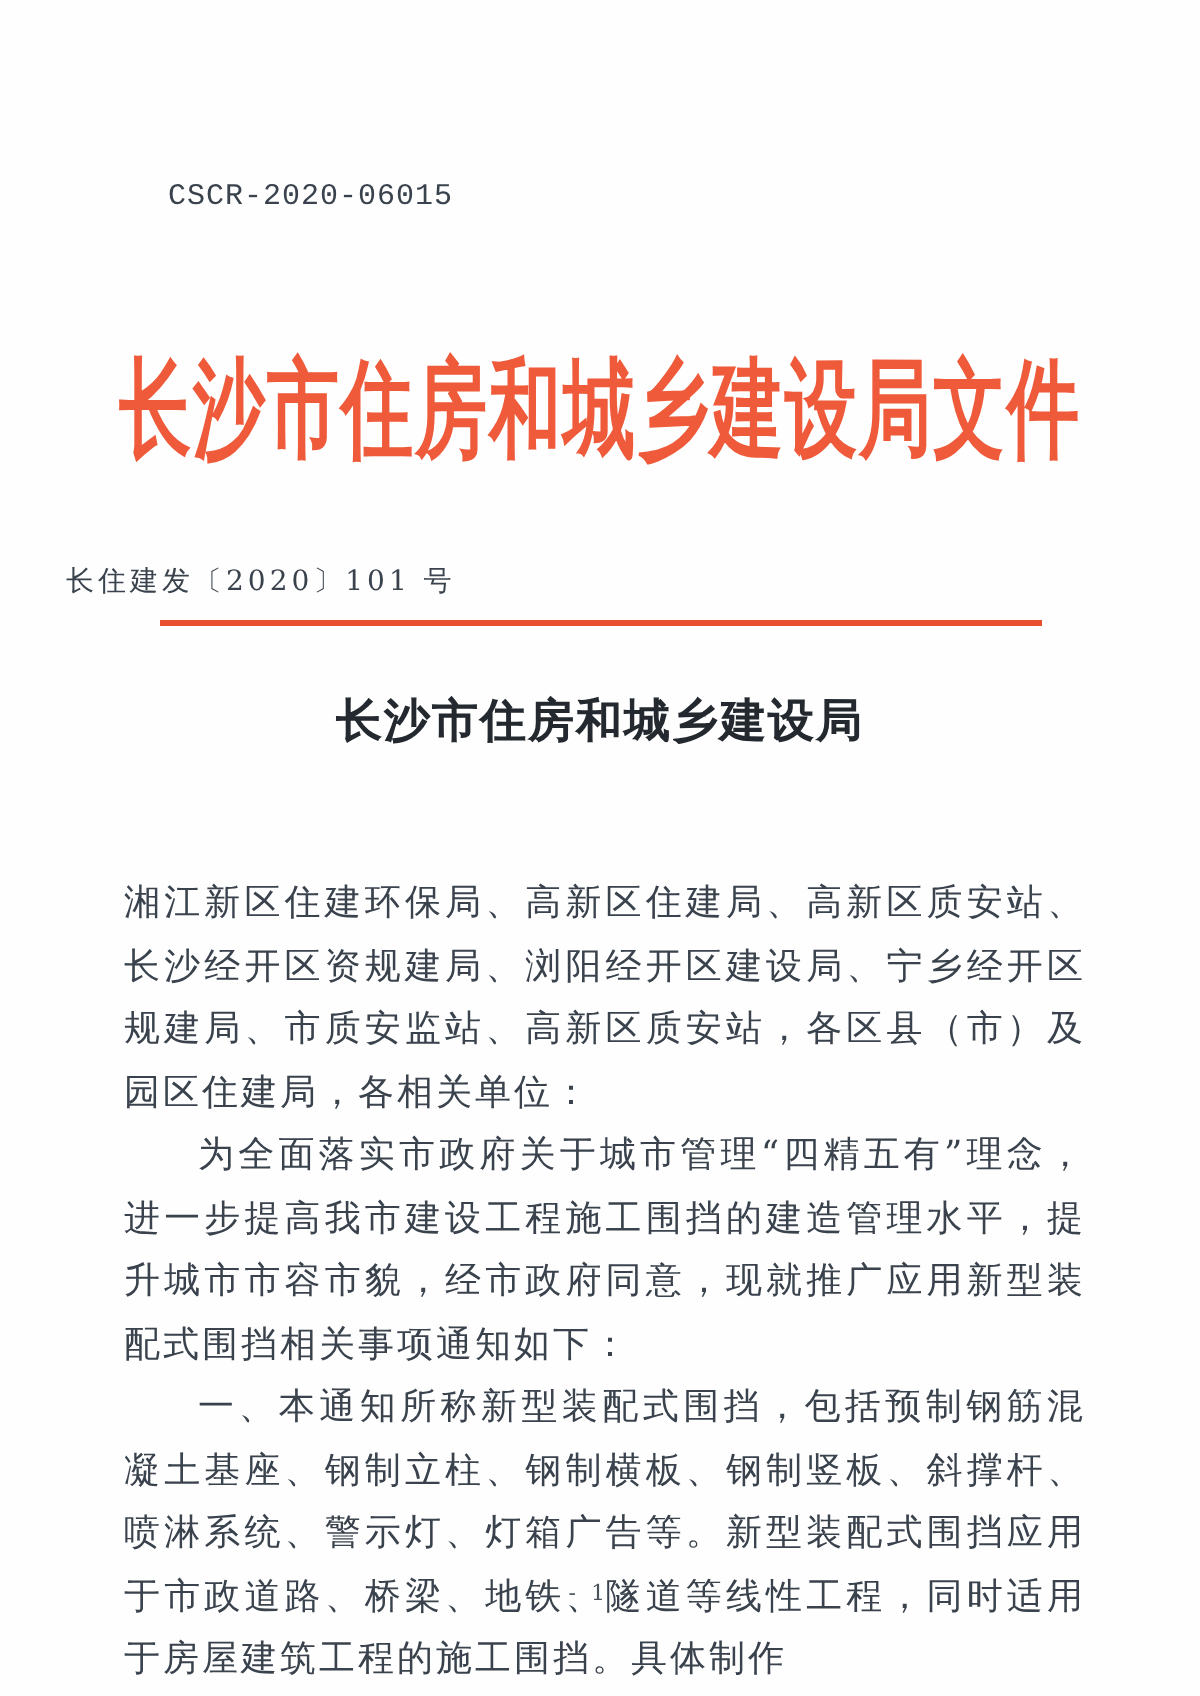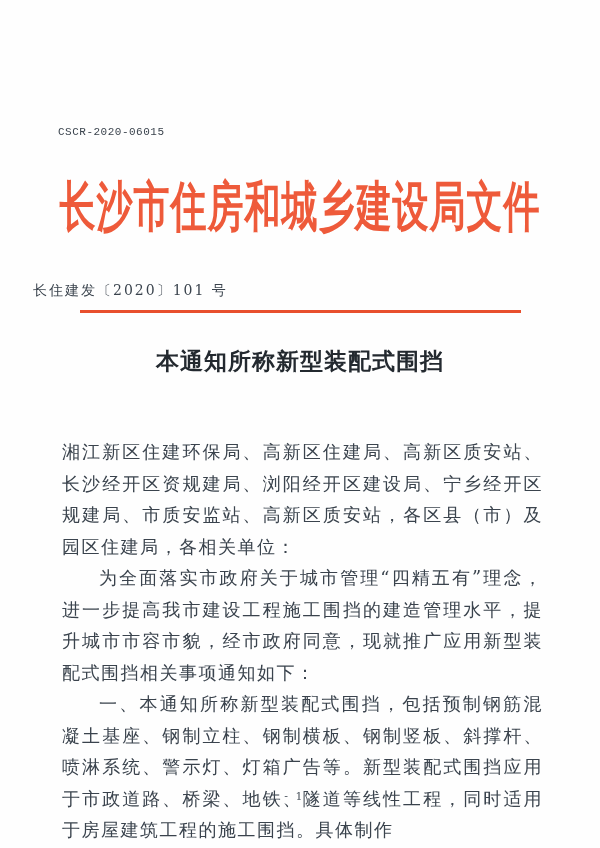--- a/index.html
+++ b/index.html
@@ -11,27 +11,26 @@
     position: relative;
     width: 600px;
     height: 848px;
     margin: 0 auto;
     background: var(--paper, #fefefe);
     overflow: hidden;
     font-family: "DejaVu Serif", "Liberation Serif", serif;
   }
   .doc-code {
     position: absolute;
-    left: 58px;
+    left: 84px;
     top: 90px;
     font-family: "Liberation Mono", "DejaVu Sans Mono", monospace;
-    font-size: 11px;
+    font-size: 15px;
     letter-spacing: 0.5px;
     color: var(--text, #2d3640);
-    margin-top: 36px;
   }
   .banner {
     position: absolute;
     left: 0;
     top: 183px;
     width: 100%;
     height: 44px;
     line-height: 44px;
     text-align: center;
     white-space: nowrap;
@@ -107,21 +106,21 @@
 
   <div class="doc-code">CSCR-2020-06015</div>
 
   <div class="banner">长沙市住房和城乡建设局文件</div>
 
   <div class="doc-number">长住建发〔2020〕101 号</div>
 
   <div class="red-rule"></div>
 
   <div class="doc-title">
-    <div>本通知所称新型装配式围挡</div>
+    <div>长沙市住房和城乡建设局</div>
   </div>
 
   <div class="body-text">
     <p>湘江新区住建环保局、高新区住建局、高新区质安站、长沙经开区资规建局、浏阳经开区建设局、宁乡经开区规建局、市质安监站、高新区质安站，各区县（市）及园区住建局，各相关单位：</p>
     <p class="indent">为全面落实市政府关于城市管理“四精五有”理念，进一步提高我市建设工程施工围挡的建造管理水平，提升城市市容市貌，经市政府同意，现就推广应用新型装配式围挡相关事项通知如下：</p>
     <p class="indent">一、本通知所称新型装配式围挡，包括预制钢筋混凝土基座、钢制立柱、钢制横板、钢制竖板、斜撑杆、喷淋系统、警示灯、灯箱广告等。新型装配式围挡应用于市政道路、桥梁、地铁、隧道等线性工程，同时适用于房屋建筑工程的施工围挡。具体制作</p>
   </div>
 
   <div class="page-number">- 1 -</div>
 

